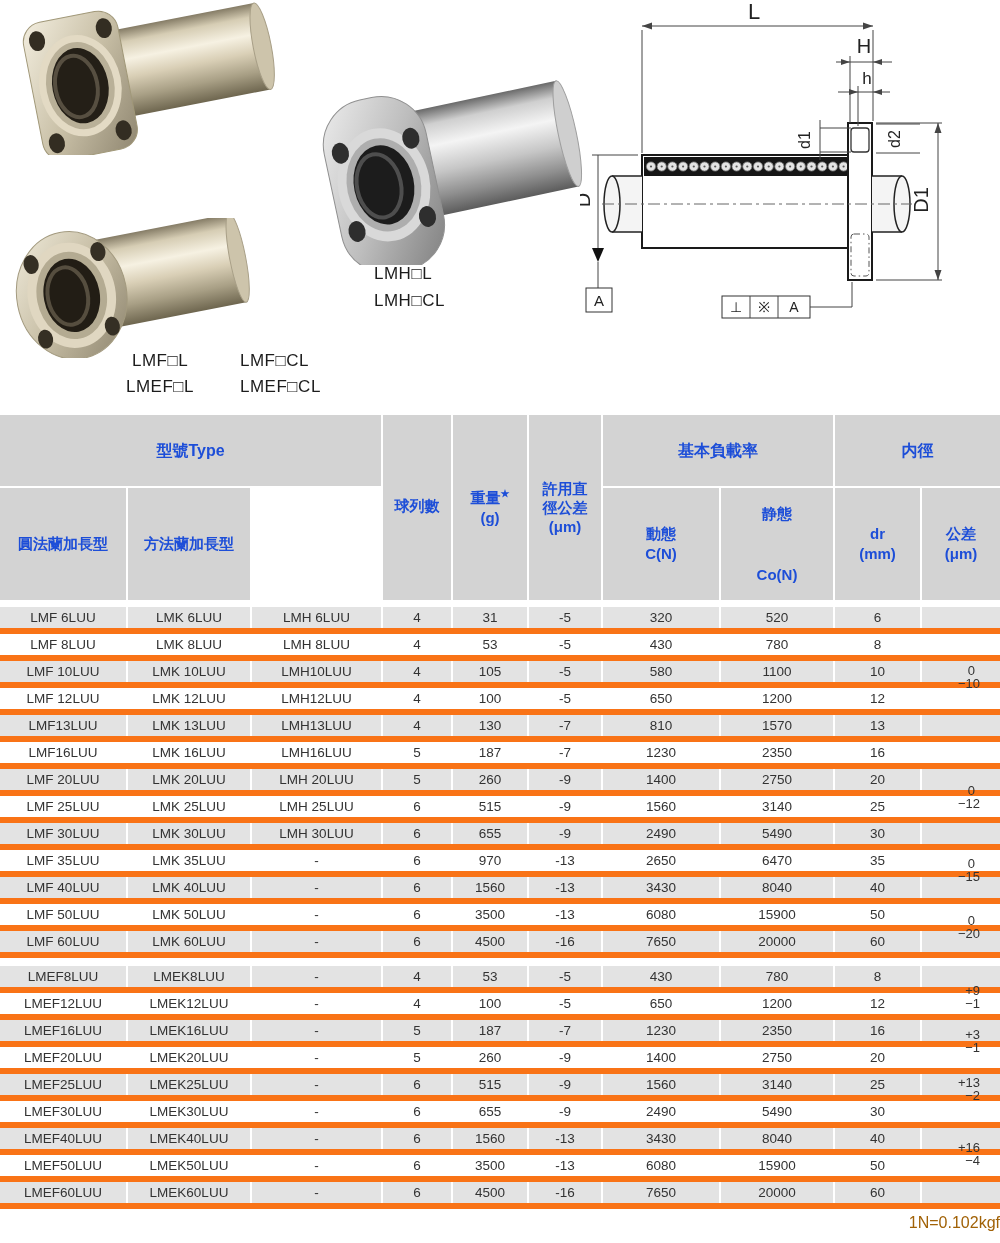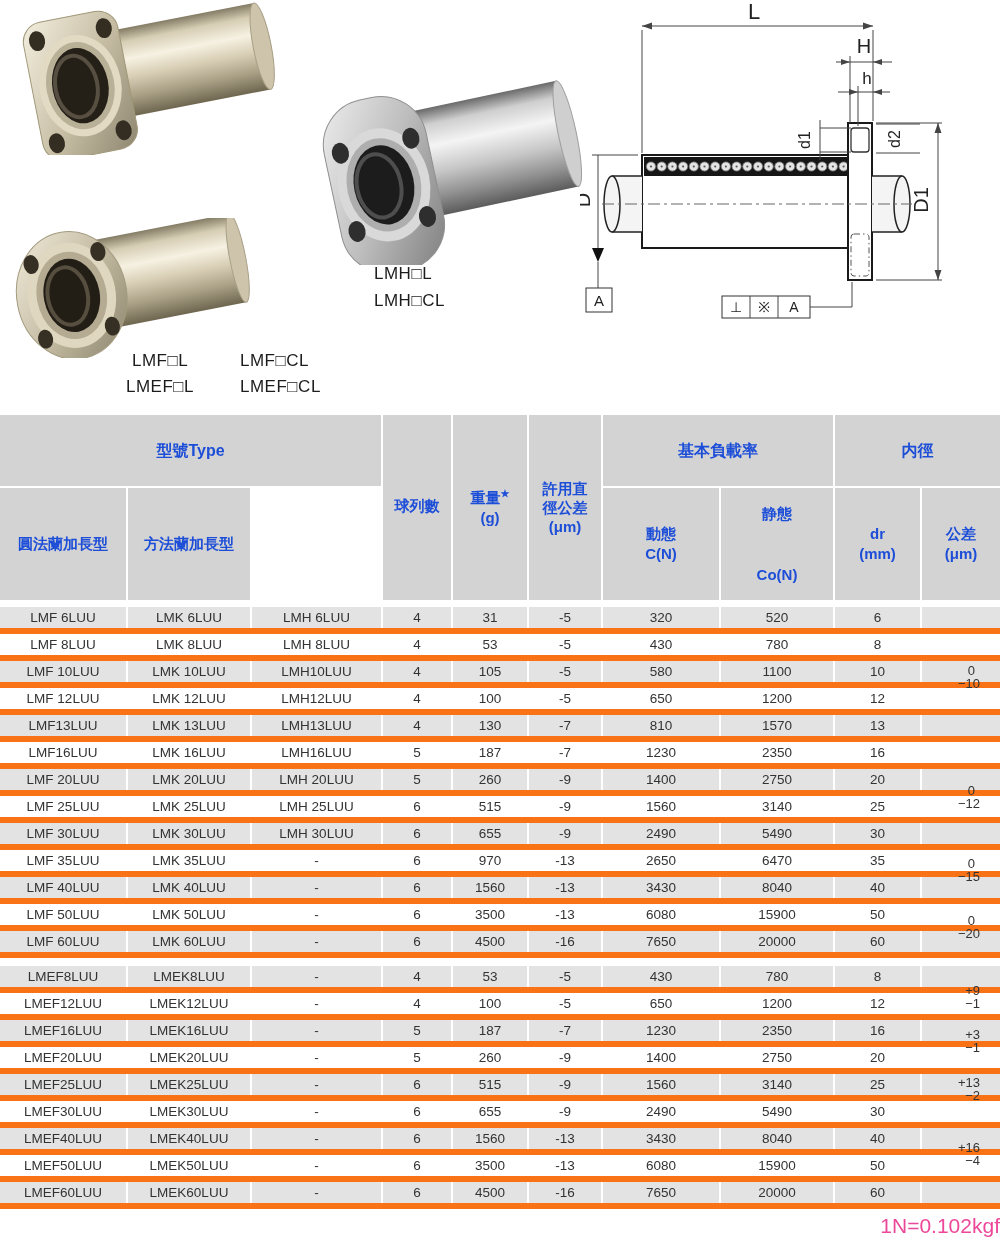--- a/index.html
+++ b/index.html
@@ -43,21 +43,21 @@
         background:#e3e3e3;border-bottom:6px solid #f97316;box-sizing:border-box;}
   .trow.alt{background:#ffffff;}
   .tcell{display:flex;align-items:center;justify-content:center;font-size:13.5px;
          color:#333;border-right:2px solid #fff;overflow:hidden;}
   .tcell:last-child{border-right:none;}
   .secgap{height:8px;background:#fff;}
   .tol-label{position:absolute;right:20px;width:52px;font-size:13px;line-height:13px;
              color:#333;text-align:right;}
   .tol-label span{display:block;}
   .tol-label.s1 .l1{padding-right:5px;}
-  #footnote{text-align:right;font-size:21px;color:#ec4899;margin-top:5px;padding-right:0px;}
+  #footnote{text-align:right;font-size:16px;color:#a16207;margin-top:5px;padding-right:0px;}
 
   
   svg text{font-family:"Liberation Sans",sans-serif;fill:#222;}
 </style>
 </head>
 <body>
 
 <div id="page">
 
   <svg class="abs" style="left:10px;top:0px" width="290" height="155" viewBox="0 0 290 155">

